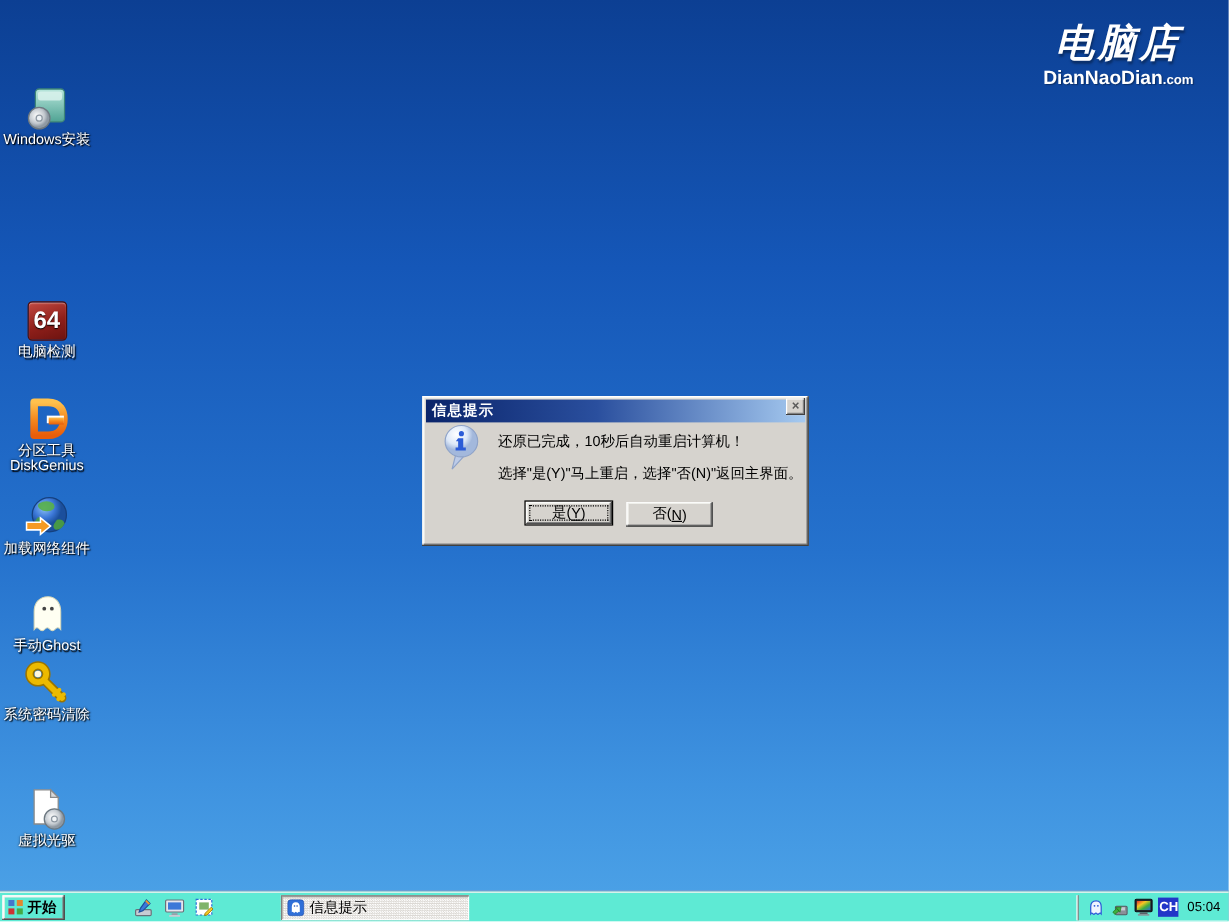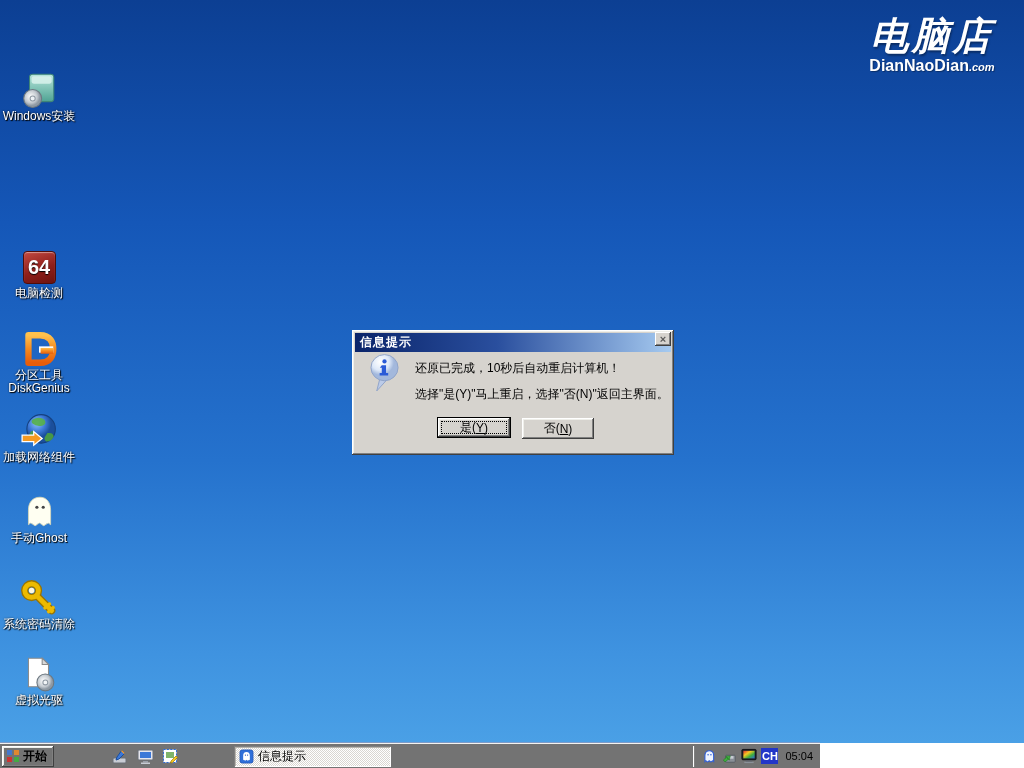--- a/index.html
+++ b/index.html
@@ -8,25 +8,25 @@
 
   
   .desktop {
     position:absolute; left:0; top:0; width:1024px; height:743px;
     background:linear-gradient(180deg,#0c3f93 0%,#124f ae 30%);
     background:linear-gradient(180deg,#0c3f93 0%,#1557b8 30%,#2572cd 62%,#3f93e0 88%,#4aa0e6 100%);
   }
 
   
   .logo { position:absolute; top:16px; right:12px; width:160px; text-align:center; color:#fff; }
-  .logo-cn { font-size:38px; font-weight:bold; letter-spacing:3px; line-height:40px;
+  .logo-cn { font-size:32px; font-weight:bold; letter-spacing:3px; line-height:40px;
              text-shadow:1px 2px 2px rgba(0,0,0,.35); font-style:italic; }
   .logo-en { font-size:16px; font-weight:bold; line-height:16px; margin-top:2px;
              text-shadow:1px 1px 1px rgba(0,0,0,.35); }
-  .logo-en .com { font-size:11px; font-weight:bold;font-style:italic; }
+  .logo-en .com { font-size:11px; font-weight:bold; }
 
   
   .dicon { position:absolute; left:0; width:78px; text-align:center; cursor:default; }
   .dicon .ic { width:38px; height:38px; margin:0 auto 1px auto; display:flex; align-items:center; justify-content:center; }
   .dicon .lbl { color:#fff; font-size:12px; line-height:13px;
                 text-shadow:1px 1px 1px #000, 0 0 2px rgba(0,0,0,.8); }
   .badge64 { width:33px; height:33px; border-radius:4px;
              background:linear-gradient(160deg,#c24a42 0%,#8f1f1a 55%,#6c1310 100%);
              border:1px solid #4e0d0b; color:#fff; font-weight:bold; font-size:20px;
              display:flex; align-items:center; justify-content:center;
@@ -47,22 +47,22 @@
   .dlg-line { position:absolute; left:63px; color:#000; font-size:12px; white-space:nowrap; }
   .info-icon { position:absolute; left:17px; top:23px; }
   .btn { position:absolute; height:21px; background:#d6d3ce; font-size:12px; color:#000;
     box-shadow:inset -1px -1px #404040, inset 1px 1px #ffffff, inset -2px -2px #808080, inset 2px 2px #efefea;
     display:flex; align-items:center; justify-content:center; cursor:default; }
   .btn.default { border:1px solid #000; }
   .focus-rect { position:absolute; inset:3px; border:1px dotted #000; pointer-events:none; }
   .u { text-decoration:underline; }
 
   
-  .taskbar { position:absolute; left:0; bottom:0; width:820px; height:25px;
-    background:#737373; border-top:1px solid #f4f3f0;
+  .taskbar { position:absolute; left:0; bottom:0; width:1024px; height:25px;
+    background:#5eead4; border-top:1px solid #f4f3f0;
     box-shadow:0 -1px 0 #7d9cc9; display:flex; align-items:center;gap:47px; }
   .start-btn { margin-left:2px; height:21px; padding:0 7px 0 5px; display:flex; align-items:center; gap:4px;
     font-size:12px; font-weight:bold; color:#000;
     box-shadow:inset -1px -1px #404040, inset 1px 1px #ffffff, inset -2px -2px #808080, inset 2px 2px #efefea;
     cursor:default; }
   .start-logo { width:12px; height:12px; display:grid; grid-template-columns:5px 5px; grid-template-rows:5px 5px; gap:2px; }
   .start-logo i { display:block; }
   .ql { display:flex; align-items:center; gap:7px; margin-left:10px; margin-right:8px; }
   .ql-item { width:18px; height:18px; display:flex; align-items:center; justify-content:center; cursor:default; }
   .task-btn { height:21px; width:157px; display:flex; align-items:center; gap:4px; padding:0 5px;
@@ -175,21 +175,21 @@
         <circle cx="16" cy="13.5" r="1.5" fill="#444"></circle>
         <circle cx="22" cy="13.5" r="1.5" fill="#444"></circle>
       </svg>
     </div>
     <div class="lbl">
         <div>手动Ghost</div>
         <div></div>
       </div>
   </div>
 
-  <div class="dicon" style="top:579px">
+  <div class="dicon" style="top:550px">
     <div class="ic">
       <svg width="38" height="38" viewBox="0 0 36 36">
         <g stroke="#9a7400" stroke-width="7" fill="none" stroke-linecap="round">
           <circle cx="11" cy="11" r="6.5"></circle>
             <path d="M16.5 16.5 L30 30"></path>
         </g>
         <g stroke="#ecba00" stroke-width="4.5" fill="none" stroke-linecap="round">
           <circle cx="11" cy="11" r="6.5"></circle>
             <path d="M16.5 16.5 L30 30"></path>
         </g>

